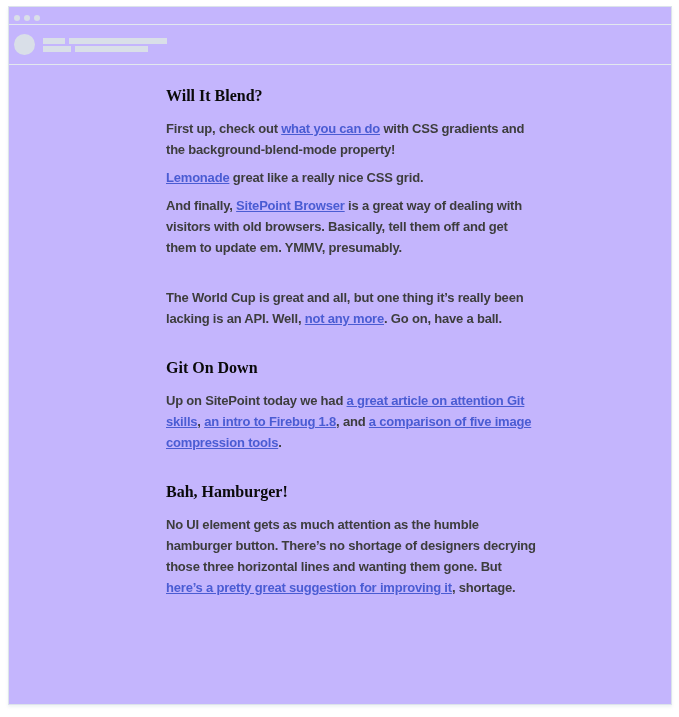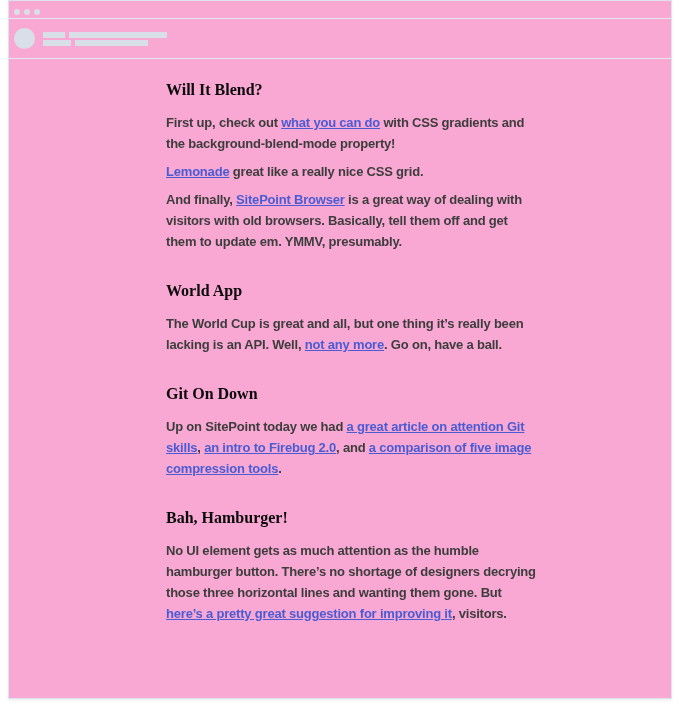--- a/index.html
+++ b/index.html
@@ -6,26 +6,26 @@
     margin: 0;
     padding: 0;
     background: #ffffff;
     width: 679px;
     height: 717px;
     font-family: "Liberation Sans", sans-serif;
   }
   .browser-frame {
     position: absolute;
     left: 8px;
-    top: 0;
+    top: 6px;
     width: 664px;
     height: 699px;
     box-sizing: border-box;
     border: 1px solid var(--frame-border, #dce3ea);
-    background: #f9a8d4;
+    background: #c4b5fd;
     box-shadow: 0 2px 3px rgba(176, 192, 205, 0.22);
     overflow: hidden;
   }
   .chrome-bar {
     height: 17px;
     border-bottom: 1px solid var(--chrome-border, #e2e8ee);
     display: flex;
     align-items: center;
     padding-left: 5px;
   }
@@ -121,26 +121,25 @@
   </div>
   <div class="content-area">
     <div class="body-col">
         <section class="nl-section">
           <h2 class="nl-heading">Will It Blend?</h2>
           <p class="nl-paragraph"><span>First up, check out </span><a class="nl-link" href="#">what you can do</a><span> with CSS gradients and the background-blend-mode property!</span></p>
           <p class="nl-paragraph"><a class="nl-link" href="#">Lemonade</a><span> great like a really nice CSS grid.</span></p>
           <p class="nl-paragraph"><span>And finally, </span><a class="nl-link" href="#">SitePoint Browser</a><span> is a great way of dealing with visitors with old browsers. Basically, tell them off and get them to update em. YMMV, presumably.</span></p>
         </section>
         <section class="nl-section">
-          <h2 class="nl-heading">World App</h2>
           <p class="nl-paragraph"><span>The World Cup is great and all, but one thing it’s really been lacking is an API. Well, </span><a class="nl-link" href="#">not any more</a><span>. Go on, have a ball.</span></p>
         </section>
         <section class="nl-section">
           <h2 class="nl-heading">Git On Down</h2>
-          <p class="nl-paragraph"><span>Up on SitePoint today we had </span><a class="nl-link" href="#">a great article on attention Git skills</a><span>, </span><a class="nl-link" href="#">an intro to Firebug 2.0</a><span>, and </span><a class="nl-link" href="#">a comparison of five image compression tools</a><span>.</span></p>
+          <p class="nl-paragraph"><span>Up on SitePoint today we had </span><a class="nl-link" href="#">a great article on attention Git skills</a><span>, </span><a class="nl-link" href="#">an intro to Firebug 1.8</a><span>, and </span><a class="nl-link" href="#">a comparison of five image compression tools</a><span>.</span></p>
         </section>
         <section class="nl-section">
           <h2 class="nl-heading">Bah, Hamburger!</h2>
-          <p class="nl-paragraph"><span>No UI element gets as much attention as the humble hamburger button. There’s no shortage of designers decrying those three horizontal lines and wanting them gone. But </span><a class="nl-link" href="#">here’s a pretty great suggestion for improving it</a><span>, visitors.</span></p>
+          <p class="nl-paragraph"><span>No UI element gets as much attention as the humble hamburger button. There’s no shortage of designers decrying those three horizontal lines and wanting them gone. But </span><a class="nl-link" href="#">here’s a pretty great suggestion for improving it</a><span>, shortage.</span></p>
         </section>
       </div>
   </div>
 </div>
 
 </body></html>

